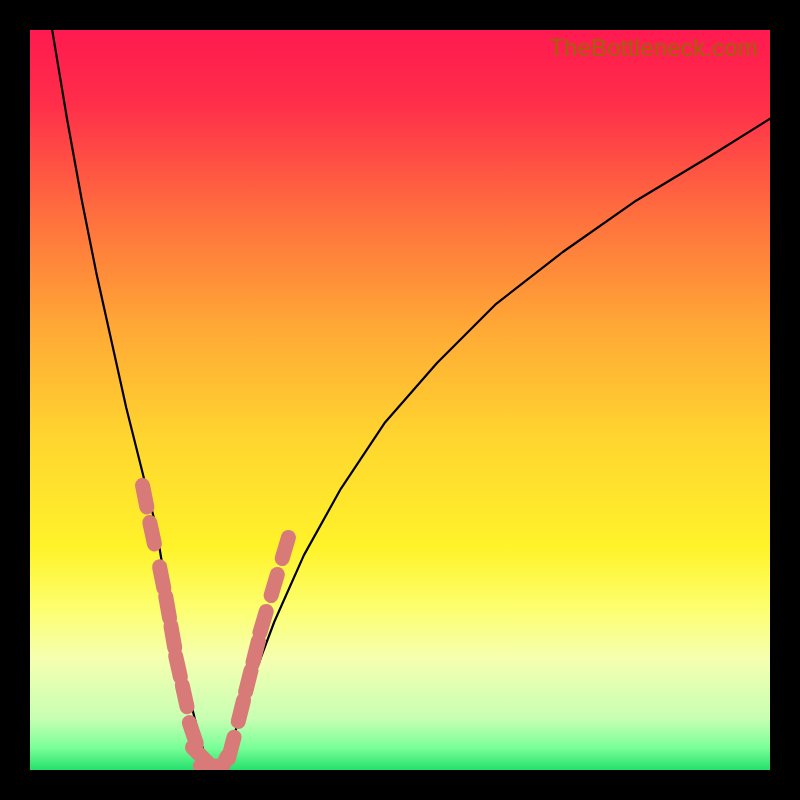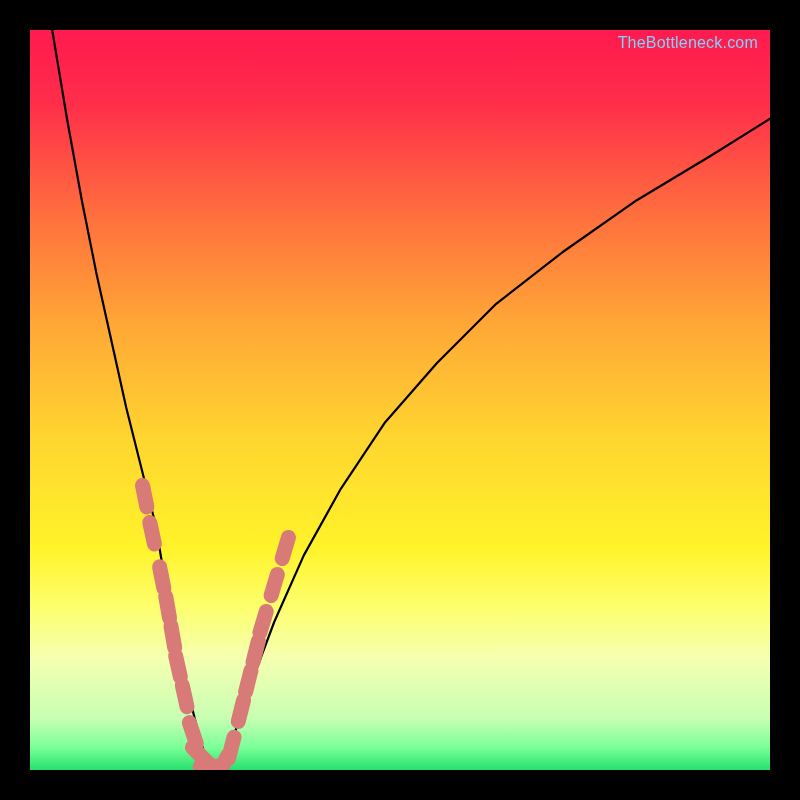--- a/index.html
+++ b/index.html
@@ -24,23 +24,23 @@
   .svg-layer {
     position: absolute;
     top: 0; left: 0;
     width: 100%; height: 100%;
   }
   .watermark {
     position: absolute;
     top: 4px;
     right: 12px;
     font-family: Arial, Helvetica, sans-serif;
-    font-size: 16px;
+    font-size: 24px;
     font-weight: 500;
-    color: #7dd3fc;
+    color: #a16207;
     letter-spacing: 0.2px;
   }
 </style>
 </head>
 <body>
 
 <div class="frame">
   <div class="plot-area">
     <svg class="gradient" viewBox="0 0 740 740" preserveAspectRatio="none">
       <defs>

